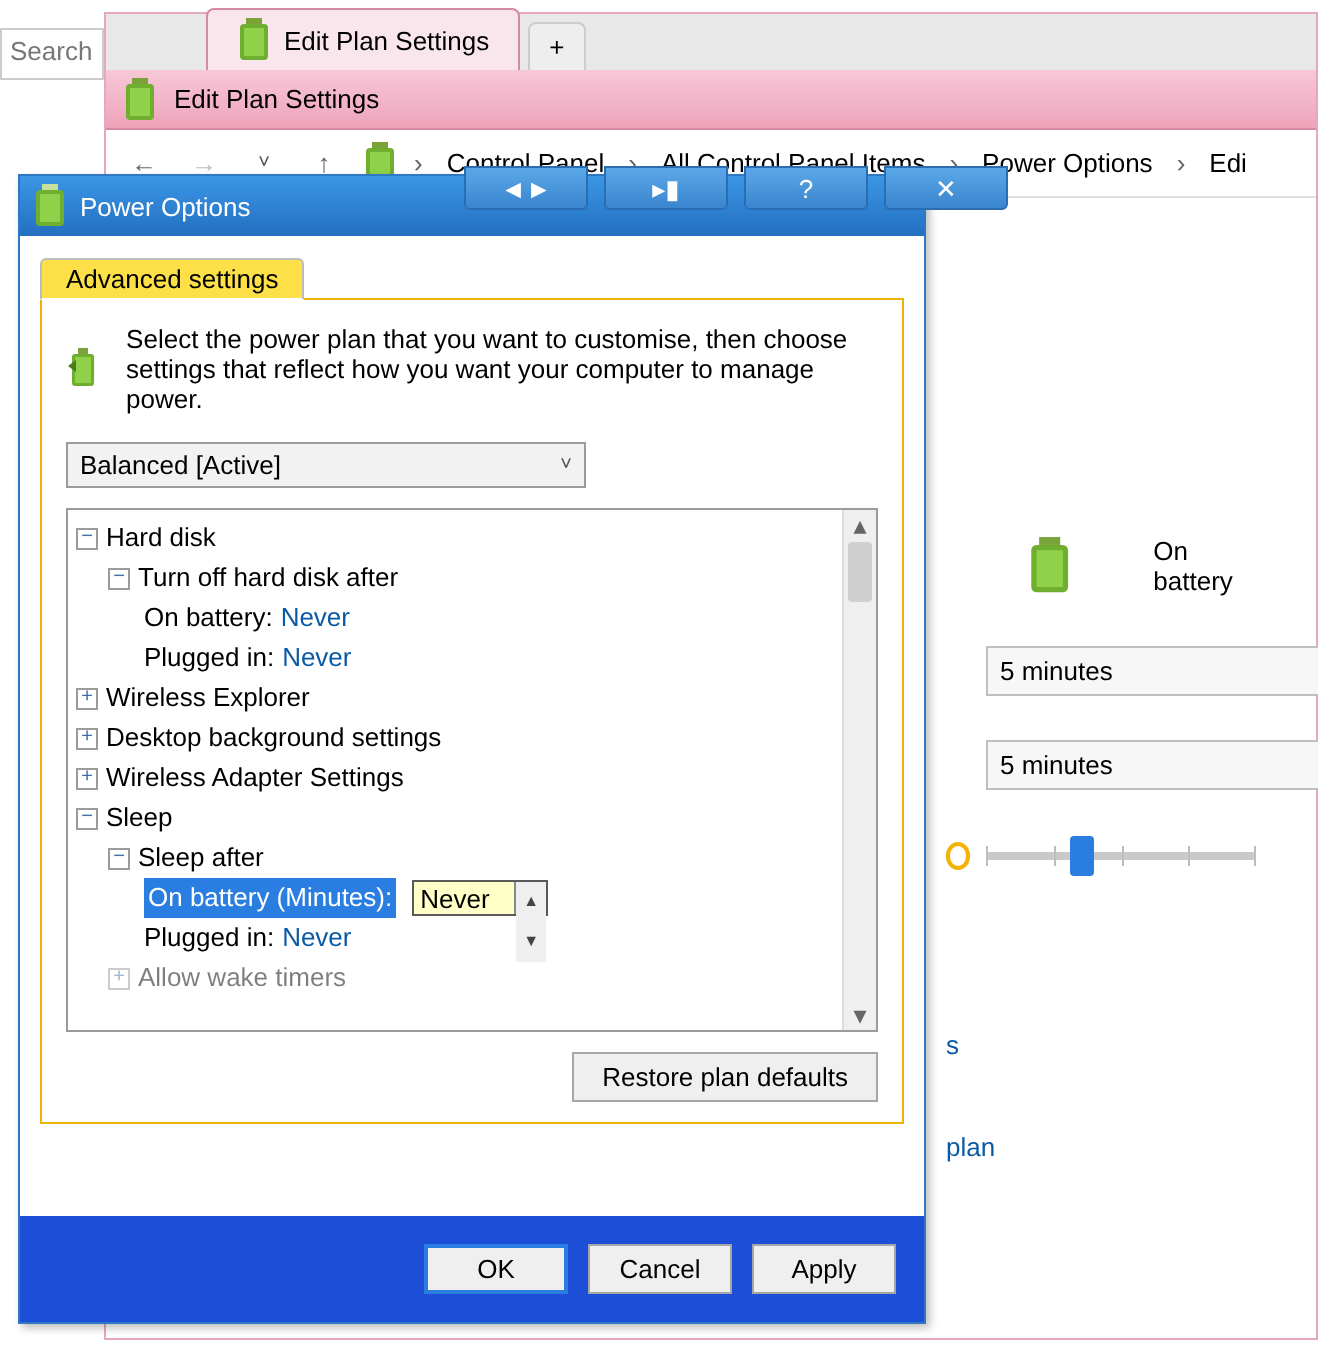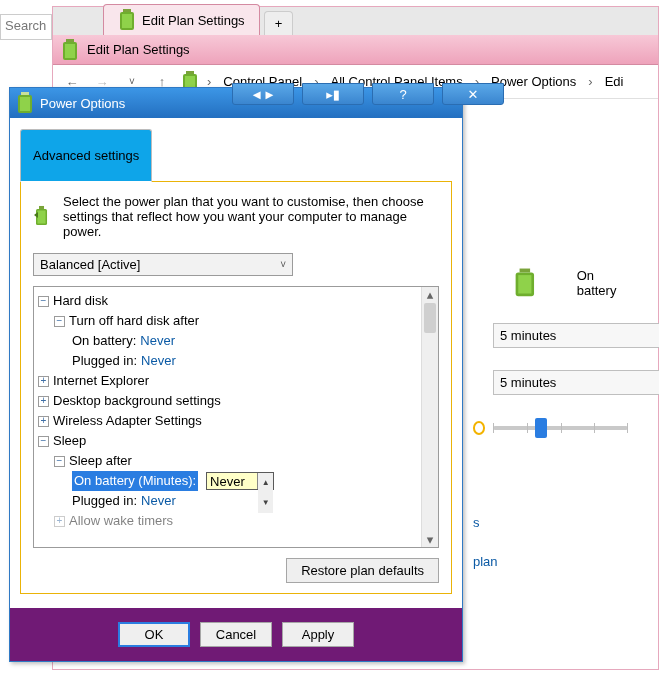--- a/index.html
+++ b/index.html
@@ -33,42 +33,42 @@
   .search-sliver{position:absolute; left:0; top:14px; width:52px; height:26px; border:1px solid #ccc; background:#fff; padding:3px 4px; color:#777;}
 
   
   .dlg{position:absolute; left:9px; top:87px; width:454px; height:575px; border:1px solid #2f79c4; background:#fff; box-shadow:2px 2px 4px rgba(0,0,0,0.25);}
   .dlg-titlebar{height:30px; background:linear-gradient(#3c96e6,#236fc0); display:flex; align-items:center; padding:0 6px; color:#fff; gap:6px;}
   .dlg-title{flex:1; font-weight:400;}
   .dlg-minibar{position:absolute; left:222px; top:-5px; display:flex; gap:8px;}
   .dlg-minibtn{width:62px; height:22px; background:linear-gradient(#5aa8e8,#3a85cf); border:1px solid #2a6db2; border-radius:0 0 3px 3px; color:#fff; display:flex; align-items:center; justify-content:center;}
   .dlg-client{padding:0; background:#fff; position:relative; height:calc(100% - 30px);}
   .tab-area{padding:10px 10px 0 10px;}
-  .tab-btn{display:inline-block; padding:18px 12px; border:1px solid #bcbcbc; border-bottom:1px solid #fff; background:#0ea5e9; border-radius:3px 3px 0 0; position:relative; top:1px;}
+  .tab-btn{display:inline-block; padding:2px 12px; border:1px solid #bcbcbc; border-bottom:1px solid #fff; background:#fde047; border-radius:3px 3px 0 0; position:relative; top:1px;}
   .tab-panel{border:1px solid #eab308; padding:12px 12px 10px 12px;}
   .intro{display:flex; gap:10px;}
   .plan-select{margin-top:14px; width:260px; padding:3px 6px; border:1px solid #9b9b9b; background:#f2f2f2; display:flex; justify-content:space-between; align-items:center;}
   .tree-wrap{margin-top:10px; height:262px; border:1px solid #9b9b9b; overflow:hidden; position:relative; background:#fff;}
   .tree-scroll{position:absolute; right:0; top:0; bottom:0; width:17px; background:#efefef; border-left:1px solid #ddd;}
   .scroll-thumb{position:absolute; left:2px; right:2px; top:2px; height:30px; background:#cfcfcf; border-radius:2px;}
   .scroll-arrow{position:absolute; left:0; right:0; height:15px; display:flex; align-items:center; justify-content:center; color:#666;}
   .tree{padding:4px 0 4px 4px; line-height:20px;}
   .node{display:flex; align-items:center; gap:4px; white-space:nowrap;}
   .exp{width:11px; height:11px; border:1px solid #9b9b9b; display:inline-flex; align-items:center; justify-content:center; font-size:10px; line-height:1; color:#3d6ea5; background:#fff; cursor:pointer;}
   .ind1{padding-left:16px;} .ind2{padding-left:34px;}
   .val-link{color:#0b5aa5;}
   .selected-row{background:#2a7de1; color:#fff; display:inline-block; padding:0 2px;}
   .spin-edit{display:inline-flex; align-items:stretch; border:1px solid #5a5a5a; height:18px; margin-left:4px;}
   .spin-edit input{width:50px; border:none; background:#ffffc8; padding:0 3px; font-size:13px; color:#000;}
   .spin-btns{display:flex; flex-direction:column; width:16px; border-left:1px solid #888;}
   .spin-btns div{flex:1; background:#efefef; display:flex; align-items:center; justify-content:center; font-size:8px; color:#444;}
   .restore-row{text-align:right; margin-top:10px;}
   .wbtn{padding:4px 14px; border:1px solid #a6a6a6; background:#efefef; min-width:72px;}
   .wbtn.default{border:2px solid #2a7de1; padding:3px 13px;}
-  .dlg-buttons{position:absolute; left:0; right:0; bottom:0; padding:14px; display:flex; justify-content:center; gap:10px; background:#701a75;}
+  .dlg-buttons{position:absolute; left:0; right:0; bottom:0; padding:14px; display:flex; justify-content:flex-end; gap:10px; background:#1d4ed8;}
   .battery-svg{width:18px;height:22px;}
   .battery-svg-lg{width:28px;height:36px;}
   .chevron{font-size:10px;color:#555;}
 </style>
 </head>
 <body>
 
 <div class="search-sliver"><span>Search</span></div>
 
 <div class="bg-window">
@@ -145,21 +145,21 @@
       <div class="slider-track">
         <div class="slider-tick" style="left:0;"></div>
           <div class="slider-tick" style="left:25%;"></div>
           <div class="slider-tick" style="left:50%;"></div>
           <div class="slider-tick" style="left:75%;"></div>
           <div class="slider-tick" style="right:0;"></div>
         <div class="slider-thumb"></div>
       </div>
     </div>
     <span class="bg-link" style="margin-left:380px;">s</span>
-    <span class="bg-link" style="margin-left:380px; margin-top:24px;">plan</span>
+    <span class="bg-link" style="margin-left:380px; margin-top:36px;">plan</span>
   </div>
 </div>
 
 <div class="dlg">
   <div class="dlg-titlebar">
     <svg class="battery-svg" viewBox="0 0 18 22">
         <rect x="5" y="0" width="8" height="3" fill="#c8e09a"></rect>
         <rect x="2" y="3" width="14" height="18" rx="2" fill="#6fae2e"></rect>
         <rect x="4" y="5" width="10" height="14" fill="#8fd24a"></rect>
       </svg>
@@ -209,21 +209,21 @@
             <div class="node ind2">
                 <span>On battery: </span>
                 <span class="val-link">Never</span>
               </div>
             <div class="node ind2">
                 <span>Plugged in: </span>
                 <span class="val-link">Never</span>
               </div>
             <div class="node">
                 <span class="exp">+</span>
-                <span>Internet Explorer</span>
+                <span>Wireless Explorer</span>
               </div>
             <div class="node">
                 <span class="exp">+</span>
                 <span>Desktop background settings</span>
               </div>
             <div class="node">
                 <span class="exp">+</span>
                 <span>Wireless Adapter Settings</span>
               </div>
             <div class="node">

